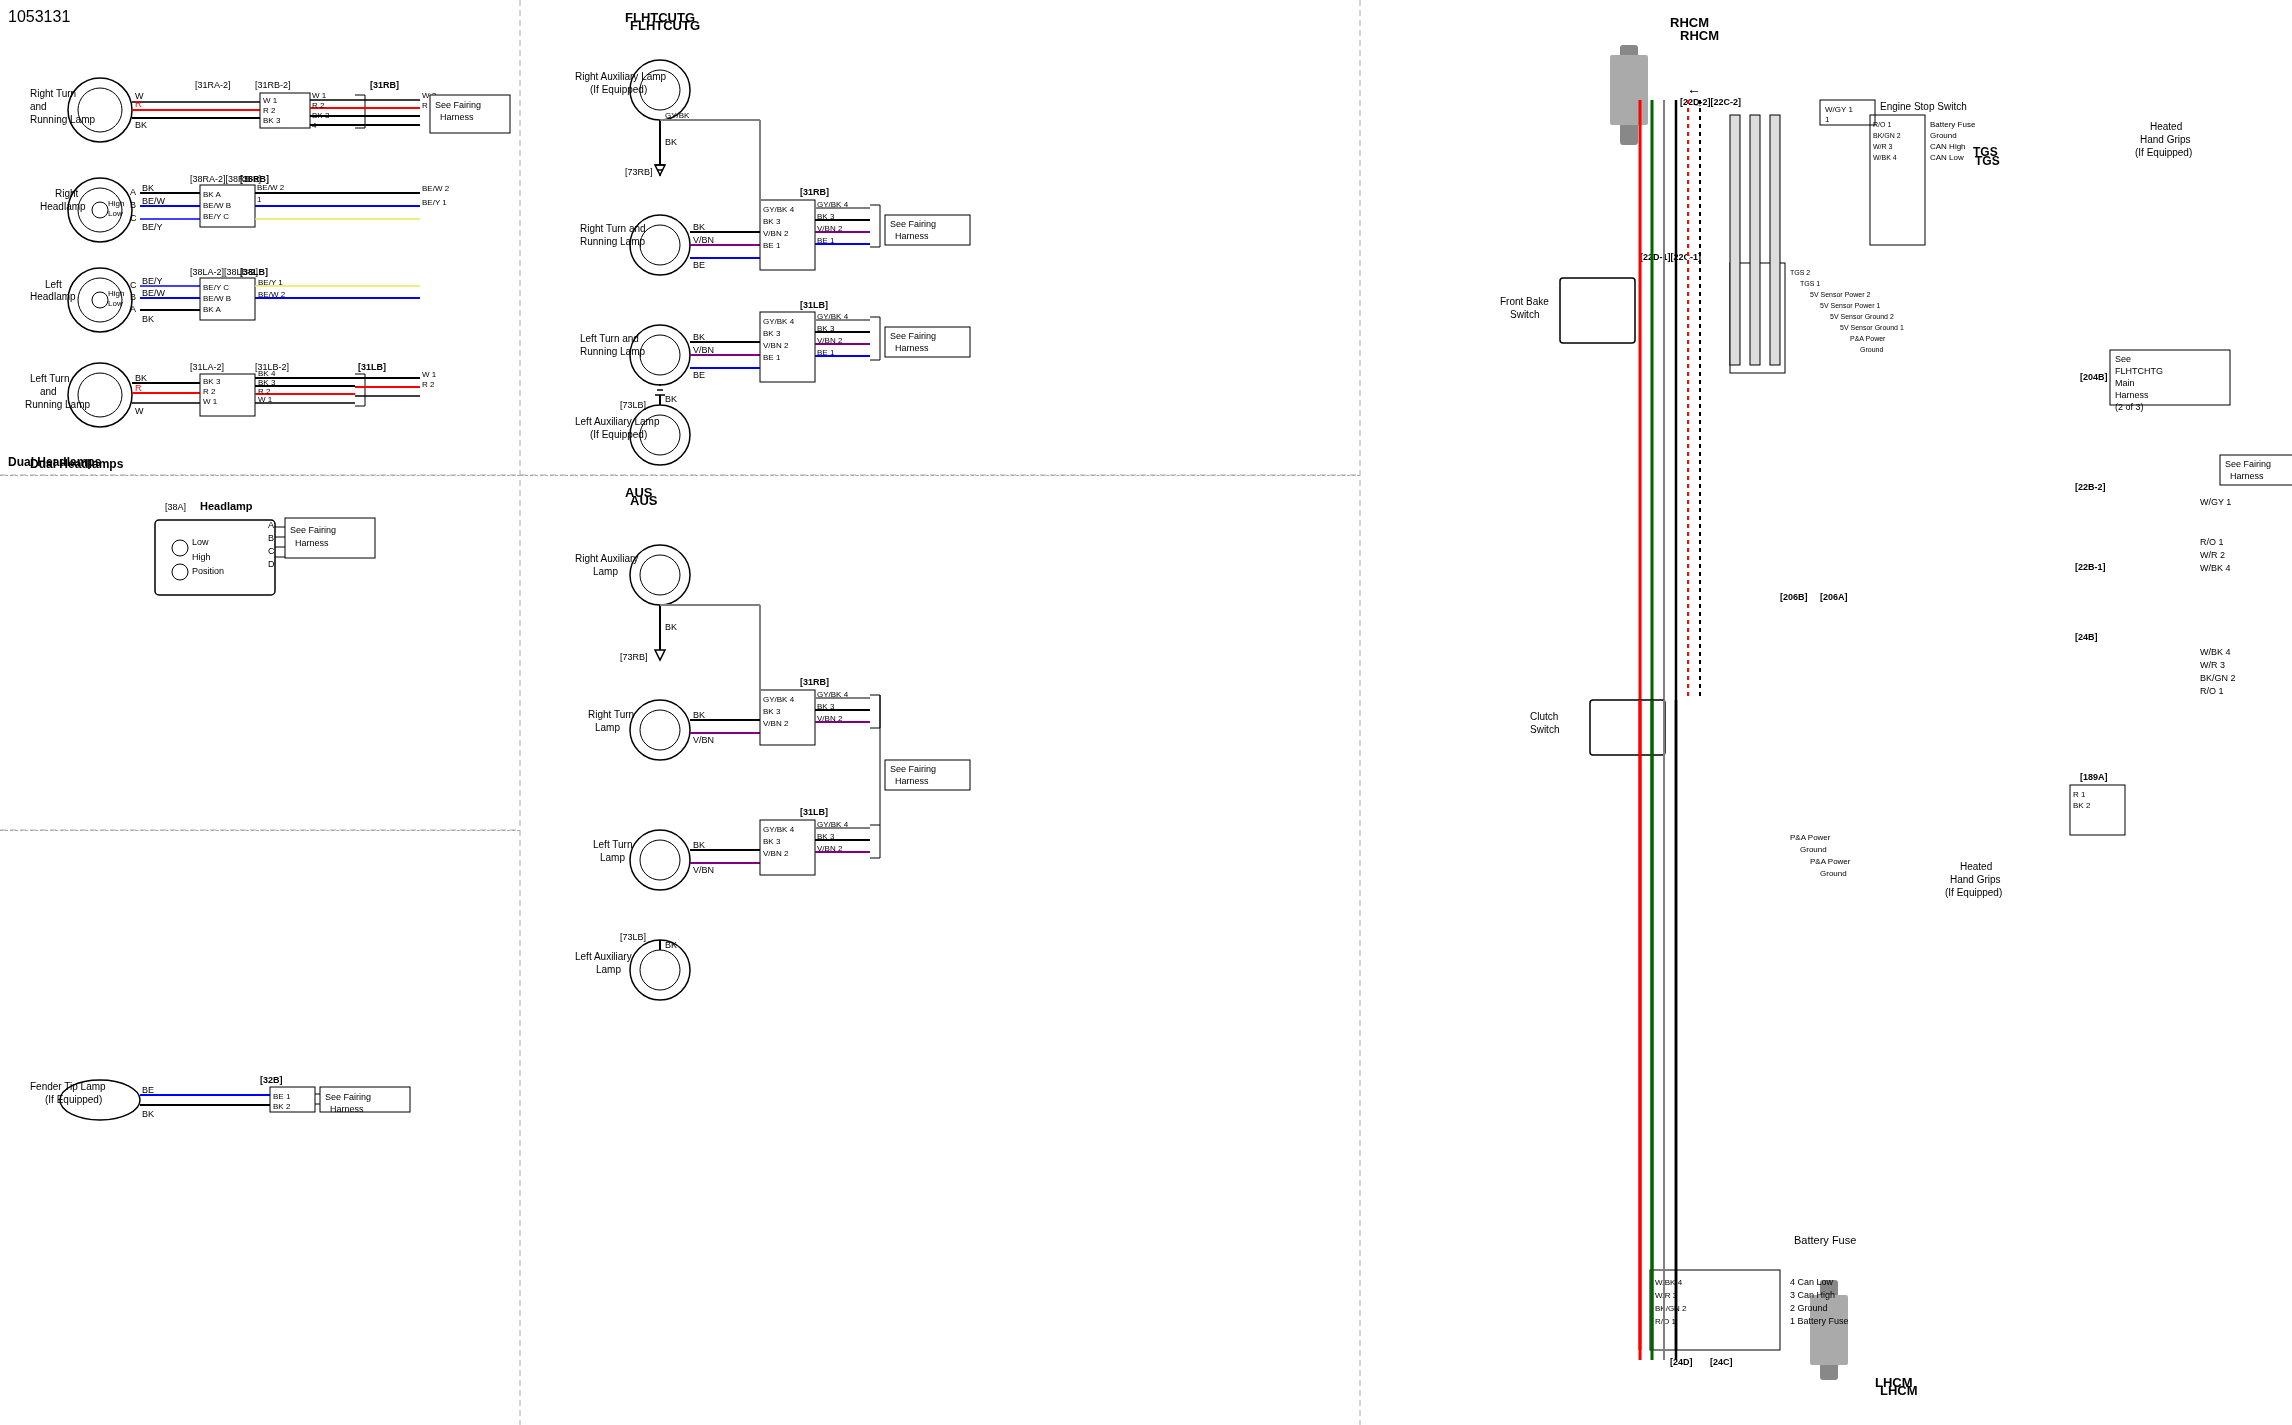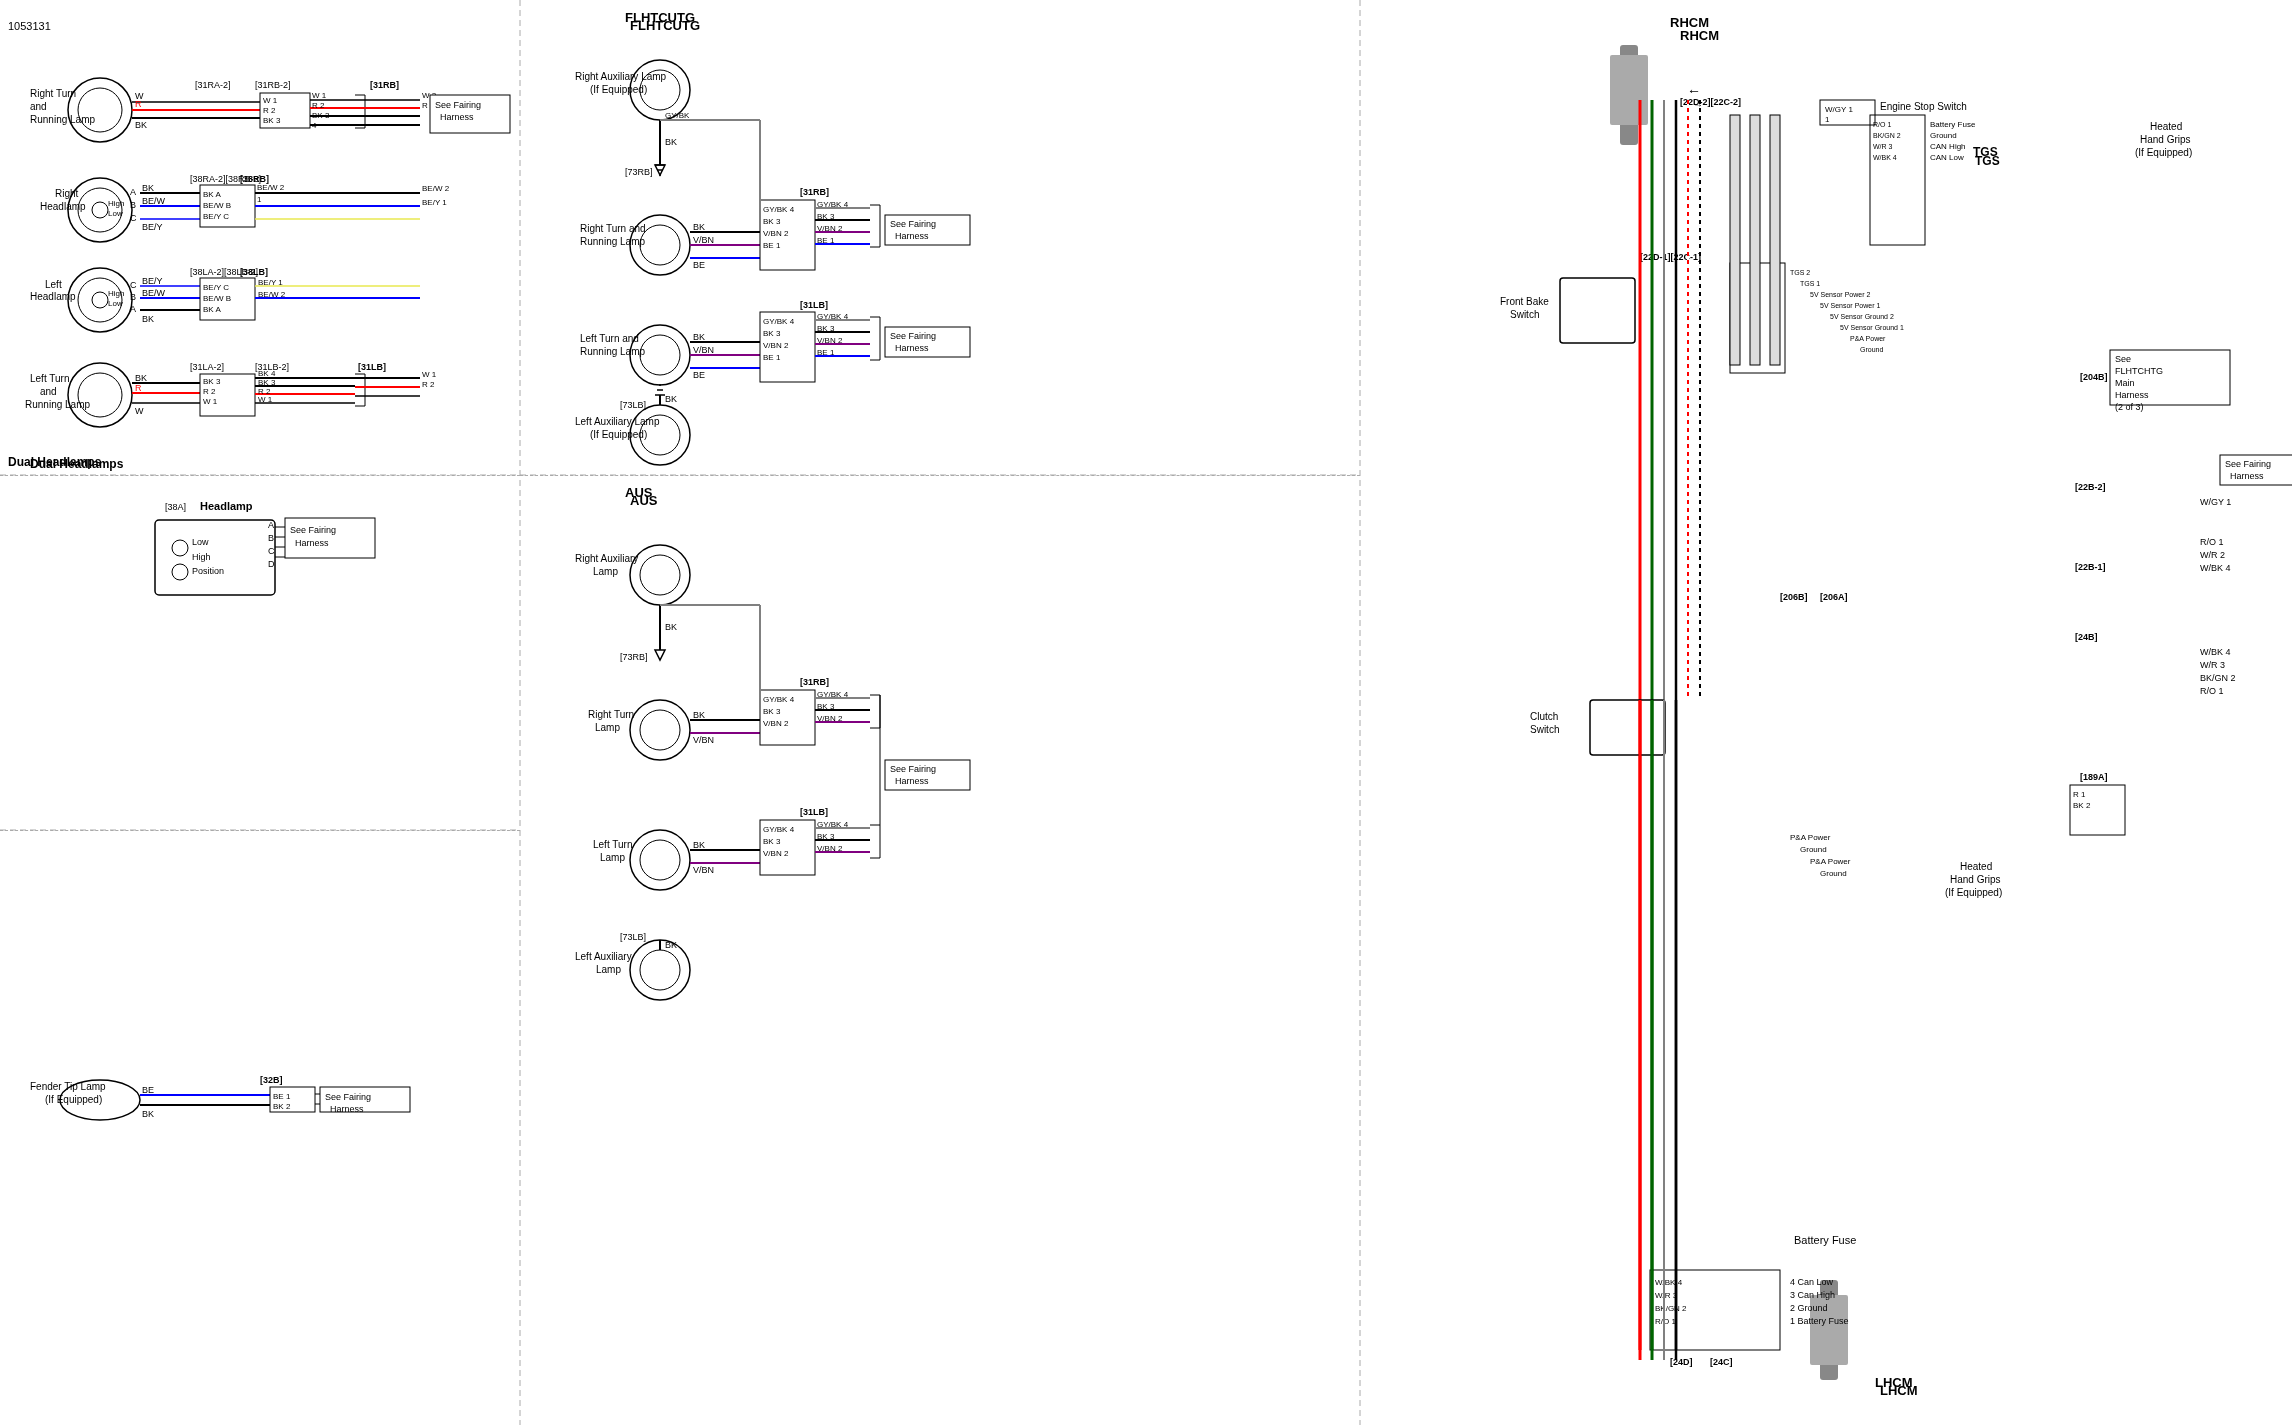--- a/index.html
+++ b/index.html
@@ -7,23 +7,23 @@
       background: #fff;
       font-family: Arial, sans-serif;
       font-size: 11px;
       width: 2292px;
       height: 1425px;
       overflow: hidden;
       position: relative;
     }
     .page-id {
       position: absolute;
-      top: 20px;
+      top: 8px;
       left: 8px;
-      font-size: 11px;
+      font-size: 16px;
     }
     .main-container {
       position: absolute;
       top: 0;
       left: 0;
       width: 2292px;
       height: 1425px;
     }
     
     .row-divider-left-1 {

